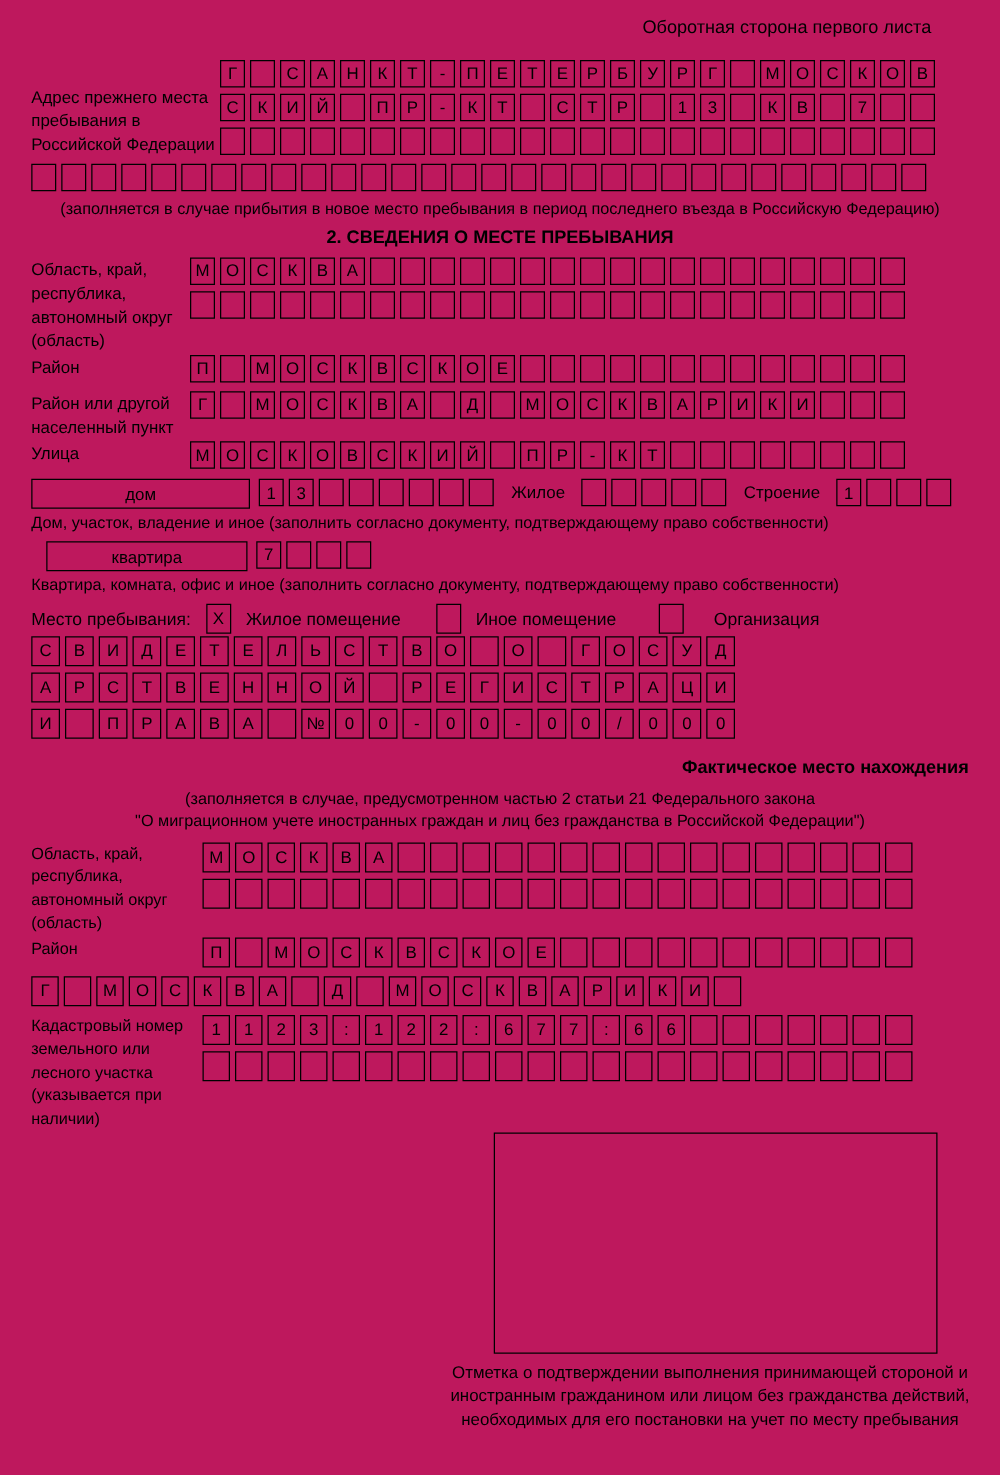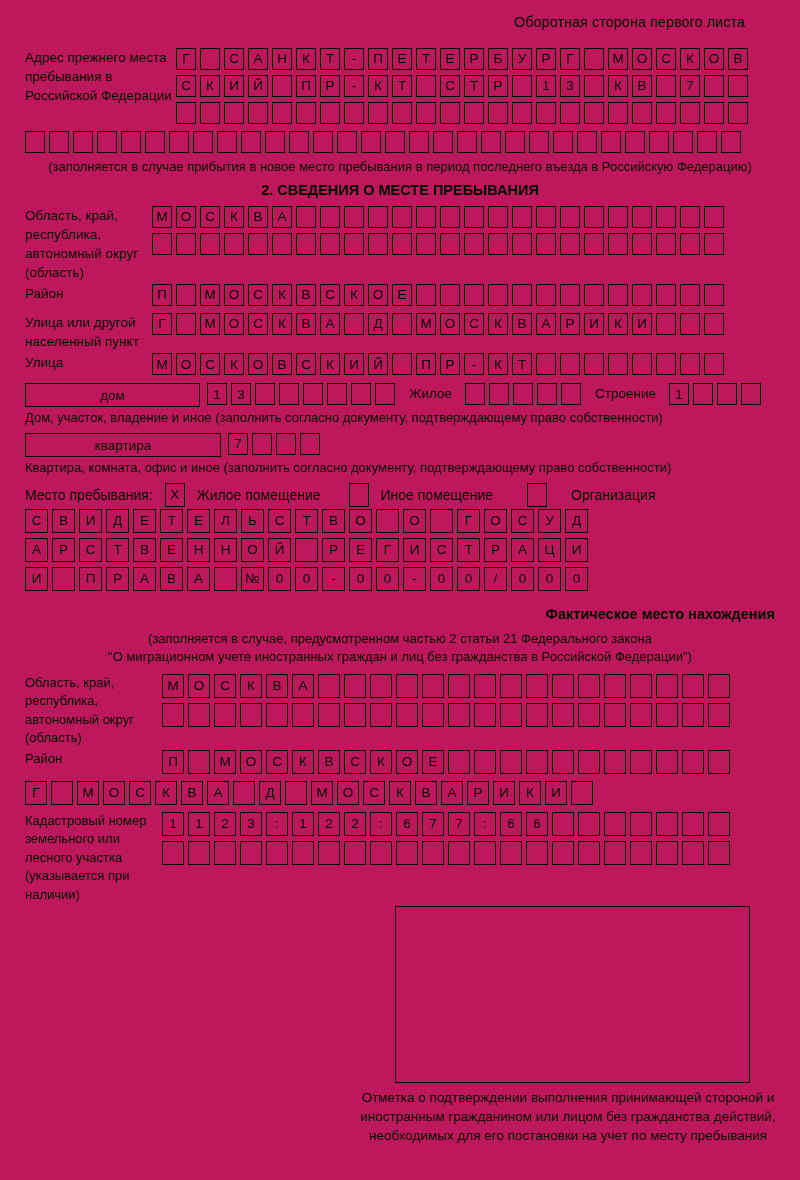--- a/index.html
+++ b/index.html
@@ -6,21 +6,21 @@
   html,body { background:#ffffff; }
   .page {
     position:relative; width:800px; height:1180px; overflow:hidden;
     background:#be185d; color:#000; padding:14px 25px 0 25px;
     font-family:Liberation Sans, sans-serif;
   }
   .header-note { text-align:right; font-size:14.5px; padding-right:30px; margin-bottom:18px; }
 
   .field { display:flex; align-items:flex-start; margin-bottom:2px; }
   .flabel { font-size:13.5px; line-height:1.42; }
-  .w151 { flex:0 0 151px; }
+  .w151 { flex:0 0 151px;margin-top:20px; }
   .w127 { flex:0 0 127px; }
   .w152 { flex:0 0 152px; font-size:13px; }
   .w137 { flex:0 0 137px; font-size:13px; }
 
   .cells { display:flex; gap:4px; margin-bottom:5px; }
   .cell {
     flex:0 0 20px; width:20px; height:22px; border:1.5px solid #000;
     display:inline-flex; align-items:center; justify-content:center;
     font-size:13.5px; line-height:1;
   }
@@ -31,21 +31,21 @@
   .note { font-size:13px; line-height:1.35; }
   .center { text-align:center; }
   .sec-title { text-align:center; font-weight:bold; font-size:14.5px; margin:6px 0 8px; }
 
   .house-row { display:flex; align-items:flex-start; margin-top:3px; }
   .wide-box {
     border:1.5px solid #000; height:24px; display:flex; align-items:center;
     justify-content:center; font-size:13.5px;
   }
   .house-box { width:175px; }
-  .apt-box { width:196px; }
+  .apt-box { width:161px; margin-left:12px; }
   .inline-label { font-size:13.5px; margin:3px 6px 0 14px; white-space:nowrap; }
   .house-row .cells { margin-left:7px; margin-bottom:0; }
 
   .note-indent { margin:2px 0 6px 0; }
 
   .stay-row { display:flex; align-items:center; margin:6px 0 2px 0; font-size:14px; }
   .cbox {
     width:20px; height:24px; border:1.5px solid #000; display:inline-flex;
     align-items:center; justify-content:center; font-size:13.5px; margin:0 12px;
   }
@@ -268,21 +268,21 @@
         <span class="cell"></span>
         <span class="cell"></span>
         <span class="cell"></span>
         <span class="cell"></span>
         <span class="cell"></span>
         <span class="cell"></span>
       </div>
   </div>
 
   <div class="field">
-    <div class="flabel w127">Улица или другой населенный пункт</div>
+    <div class="flabel w127">Район или другой населенный пункт</div>
     <div class="cells">
         <span class="cell">Г</span>
         <span class="cell"></span>
         <span class="cell">М</span>
         <span class="cell">О</span>
         <span class="cell">С</span>
         <span class="cell">К</span>
         <span class="cell">В</span>
         <span class="cell">А</span>
         <span class="cell"></span>

